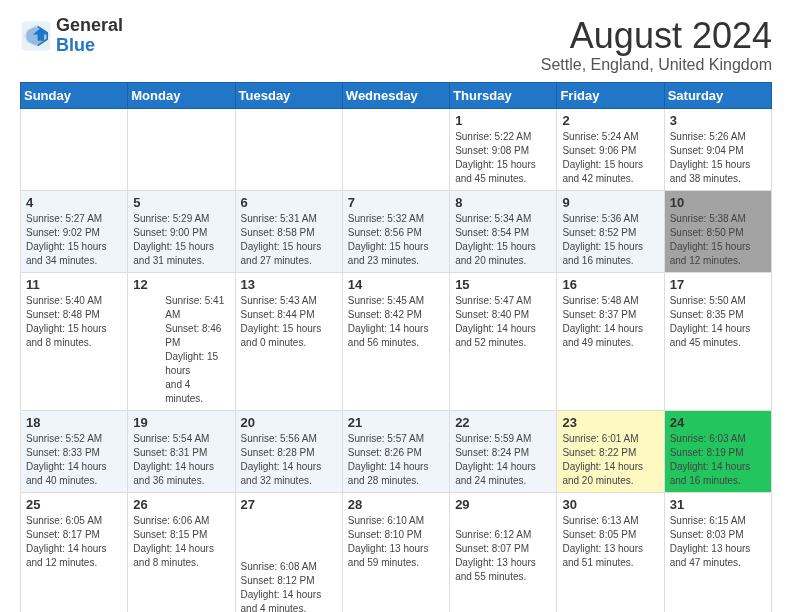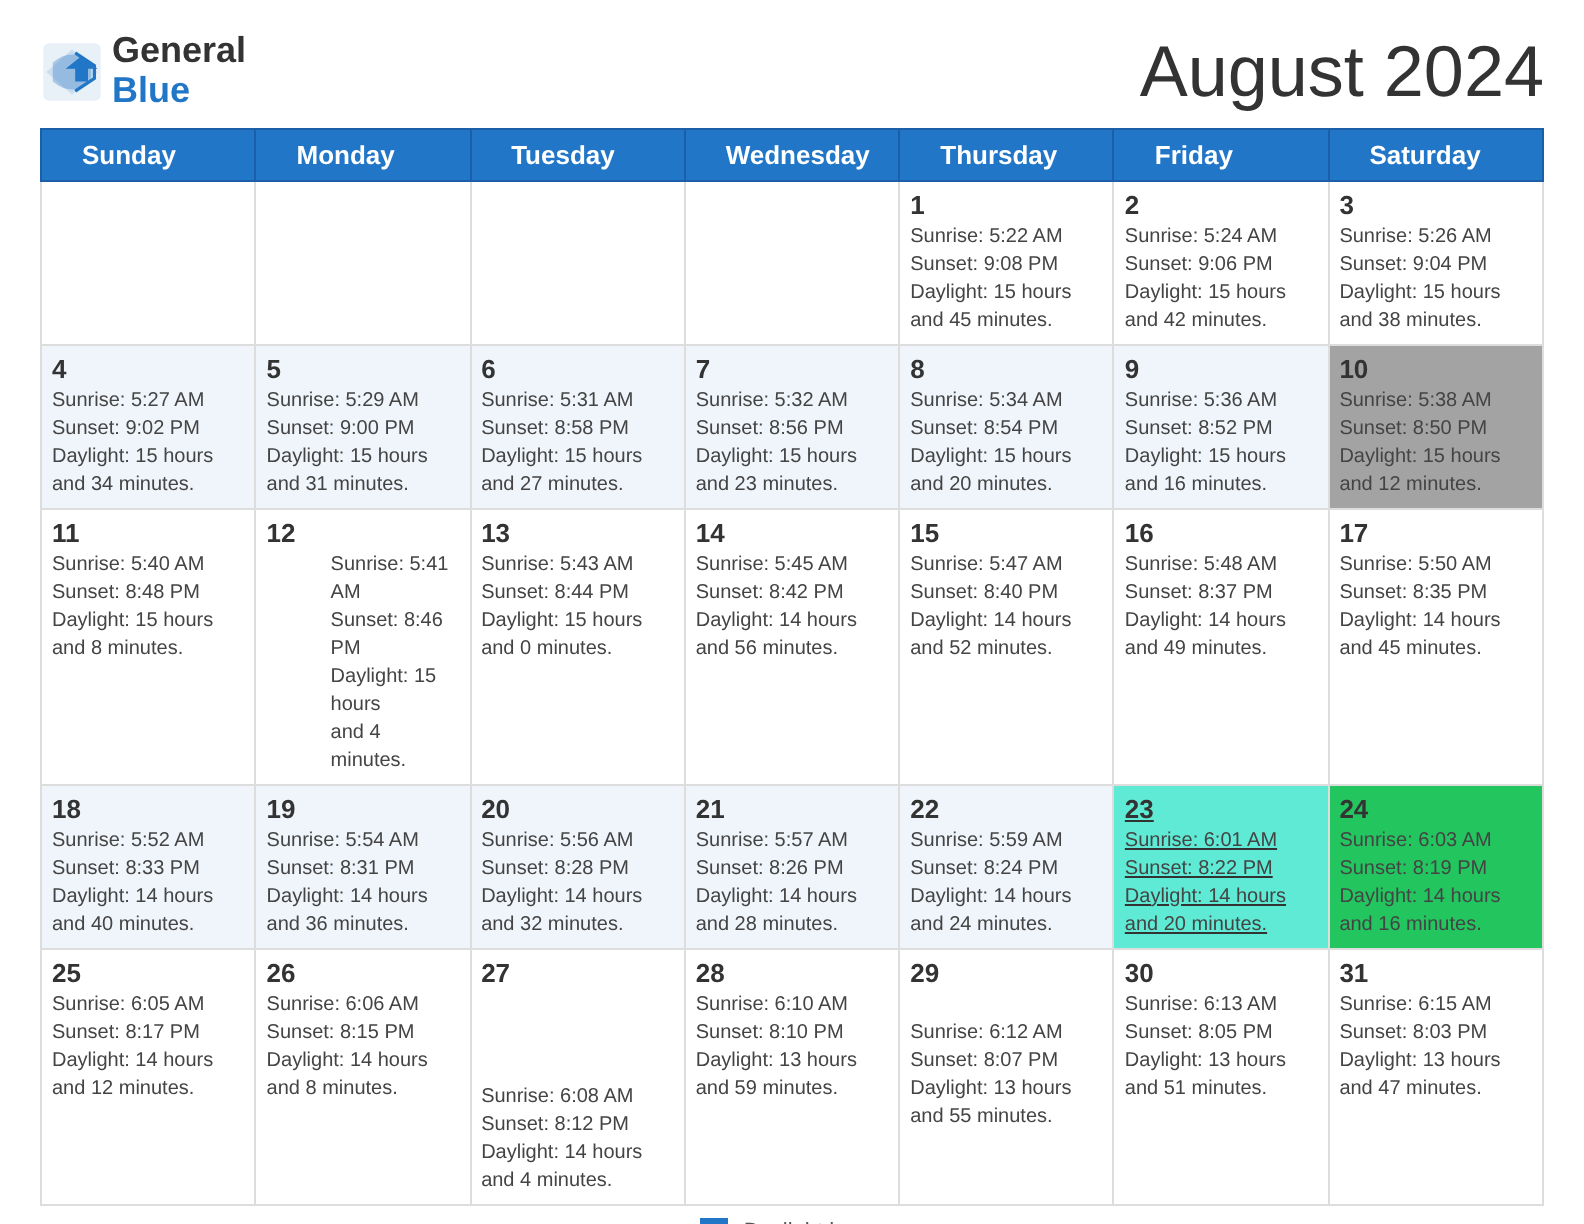--- a/index.html
+++ b/index.html
@@ -55,21 +55,21 @@
       flex: 1;
       border: 1px solid #ccc;
       border-collapse: collapse;
       width: 100%;
       table-layout: fixed;
     }
     .calendar th {
       background-color: #2176c7;
       color: #fff;
       text-align: left;
-      padding: 5px 20px;
+      padding: 5px 3px;
       font-size: 13px;
       font-weight: bold;
       border: 1px solid #1a5fa8;
     }
     .calendar td {
       vertical-align: top;
       padding: 4px 5px;
       border: 1px solid #ddd;
       font-size: 10.5px;
       color: #333;
@@ -123,20 +123,21 @@
         <path d="M22 8 L34 16 L34 24 L22 32" fill="none" stroke="#2176c7" stroke-width="2"></path>
         <polygon points="26,10 36,18 30,18 30,26 22,26 22,18 16,18" fill="#2176c7"></polygon>
       </svg>
       <div class="logo-text">
         <div>General</div>
         <div style="color:#2176c7;">Blue</div>
       </div>
     </div>
     <div class="title-block">
       <div class="main-title">August 2024</div>
+      <div class="subtitle">Settle, England, United Kingdom</div>
     </div>
   </div>
 
   <table class="calendar">
     <thead>
       <tr>
       <th>Sunday</th>
           <th>Monday</th>
           <th>Tuesday</th>
           <th>Wednesday</th>
@@ -304,21 +305,21 @@
 Daylight: 14 hours
 and 28 minutes.</div>
           </td>
           <td style="background: rgb(240, 245, 251);">
             <span class="day-number">22</span>
             <div class="day-info" style="white-space: pre-line;">Sunrise: 5:59 AM
 Sunset: 8:24 PM
 Daylight: 14 hours
 and 24 minutes.</div>
           </td>
-          <td style="background: #5eead4; text-decoration: underline;">
+          <td style="background: #fef9c3;">
             <span class="day-number">23</span>
             <div class="day-info" style="white-space: pre-line;">Sunrise: 6:01 AM
 Sunset: 8:22 PM
 Daylight: 14 hours
 and 20 minutes.</div>
           </td>
           <td style="background: #22c55e;">
             <span class="day-number">24</span>
             <div class="day-info" style="white-space: pre-line;">Sunrise: 6:03 AM
 Sunset: 8:19 PM

